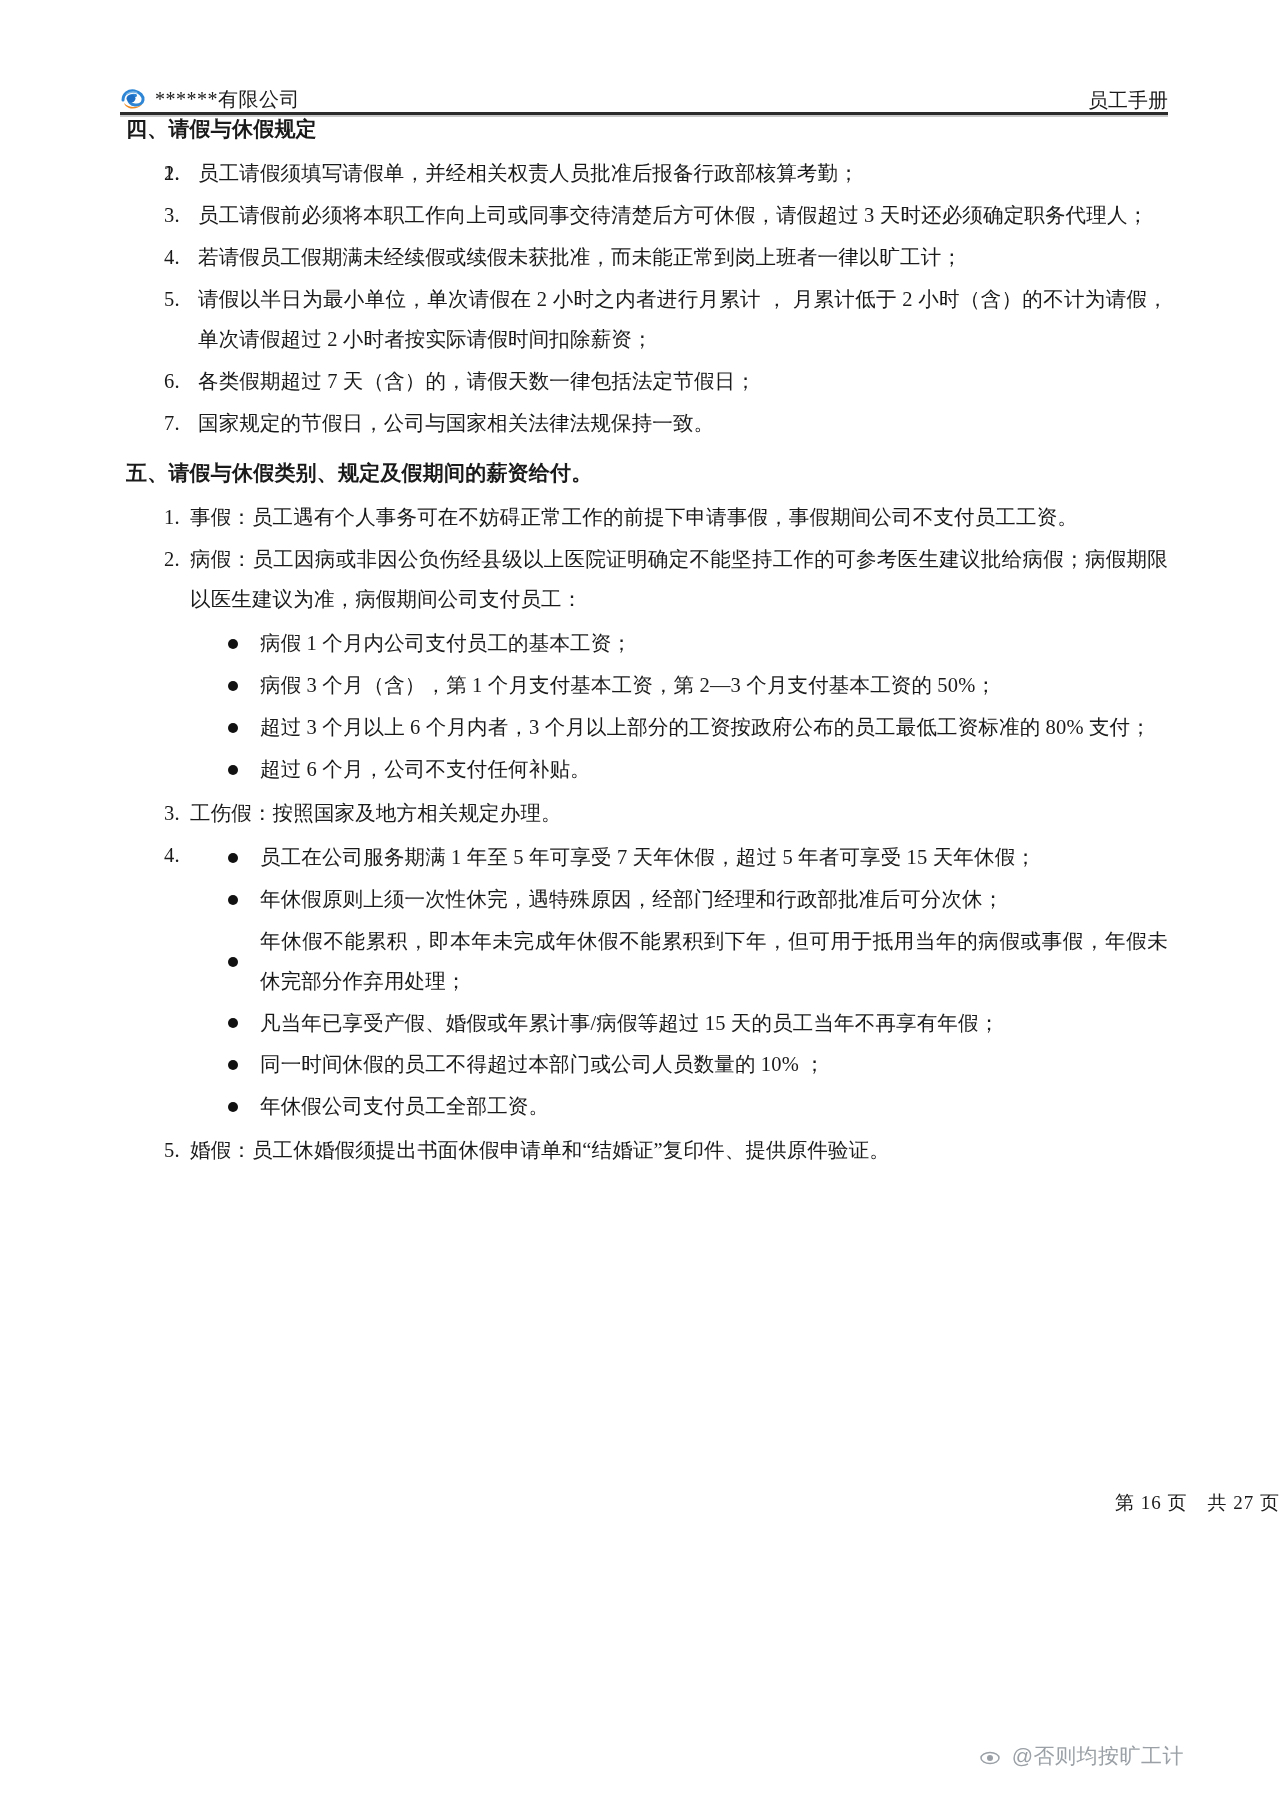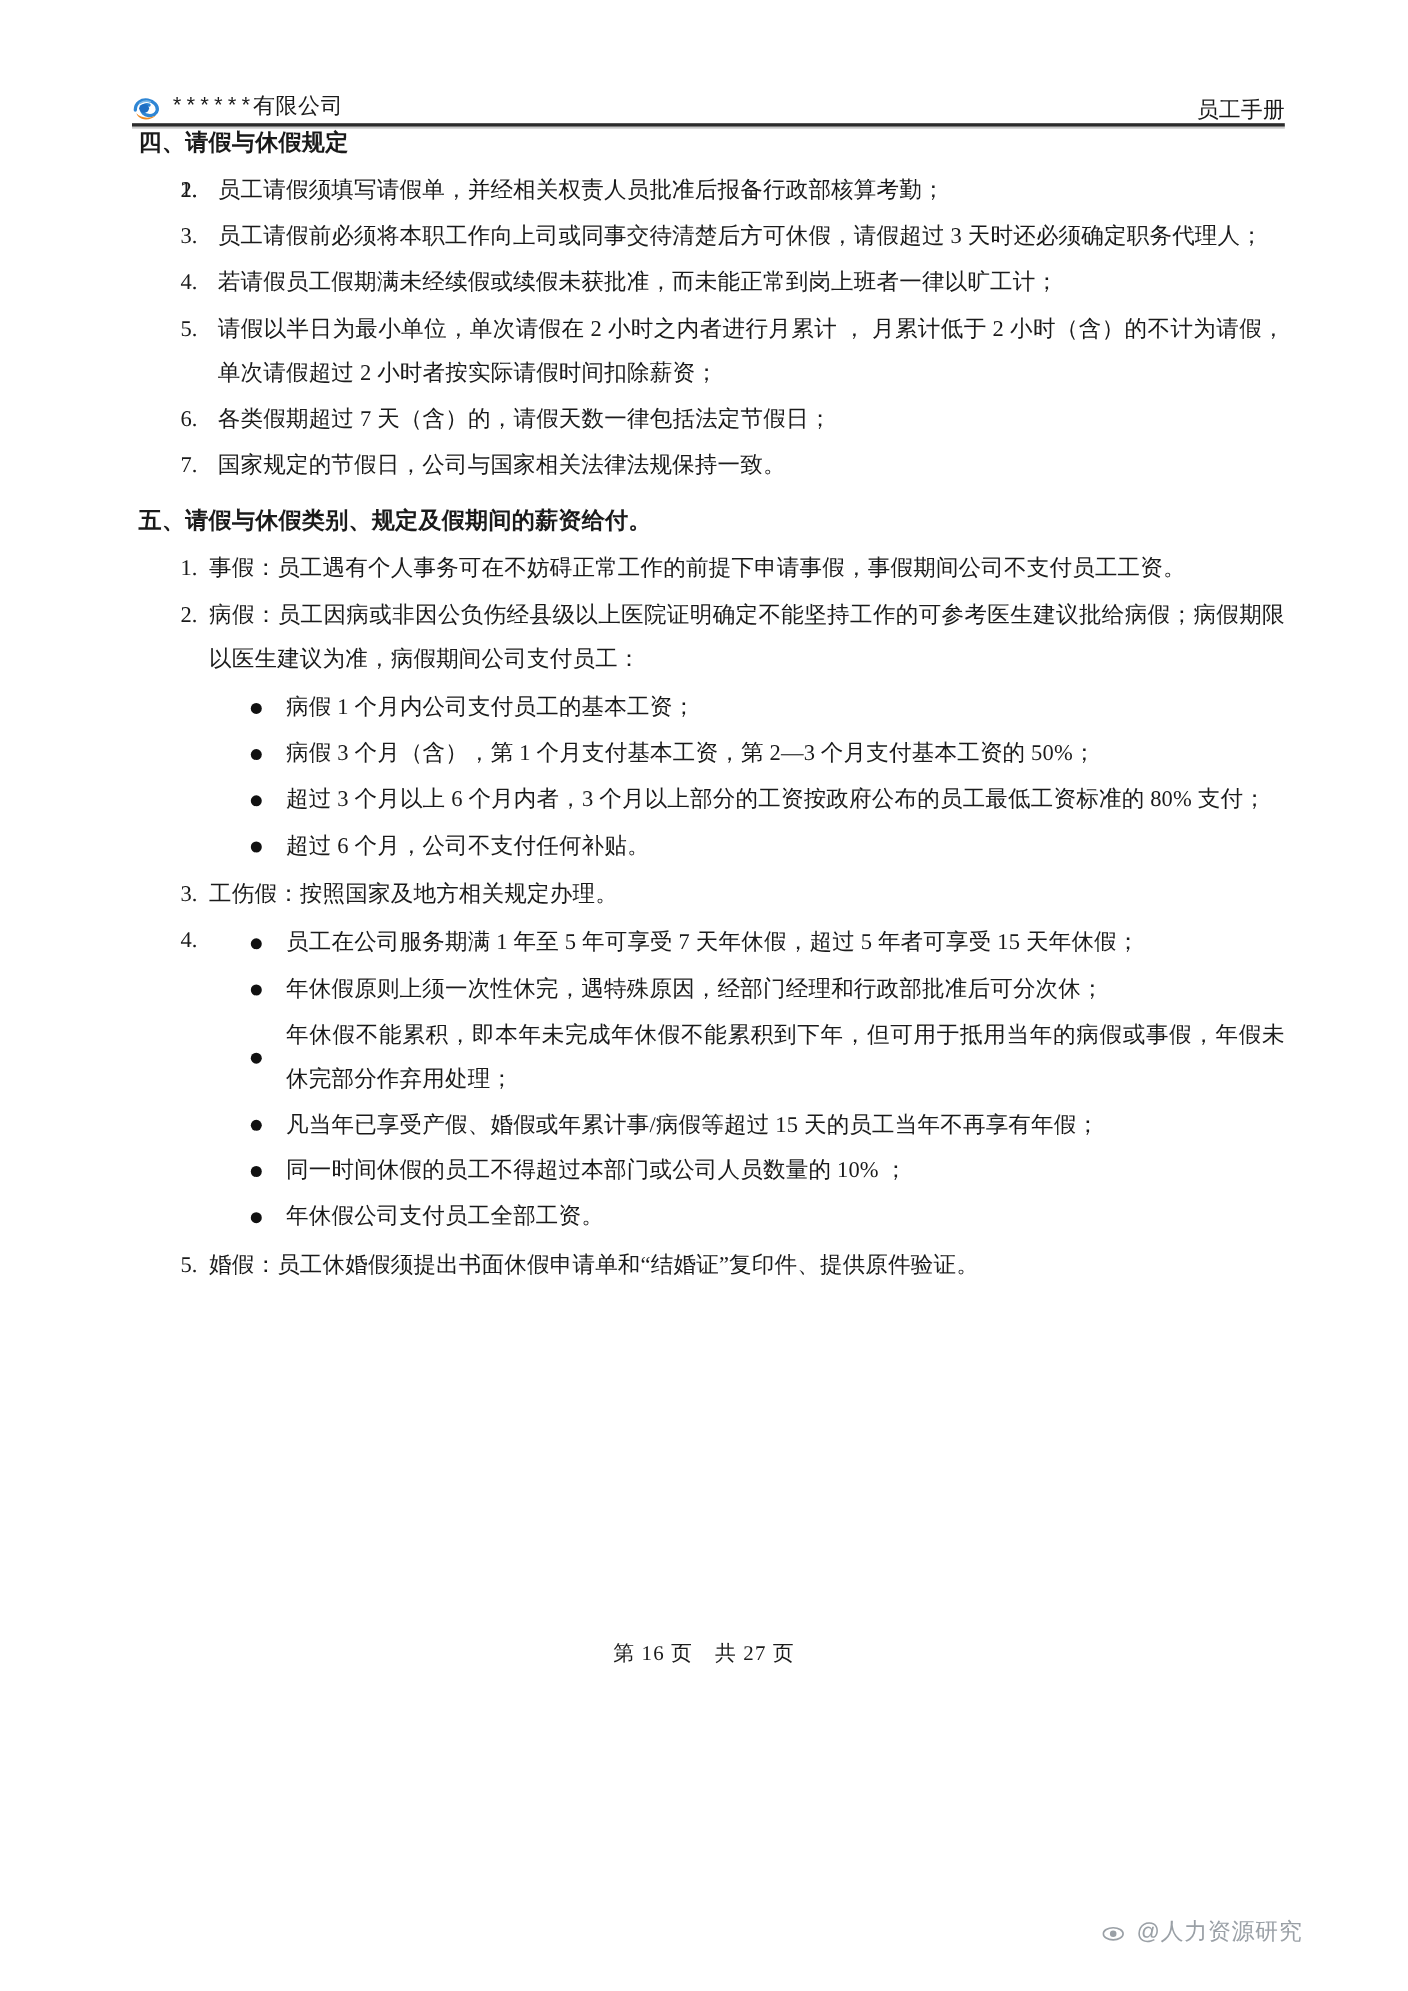--- a/index.html
+++ b/index.html
@@ -30,21 +30,20 @@
   .header-inner{
     display:flex;
     align-items:flex-end;
     justify-content:space-between;
     height:38px;
   }
   .brand{
     display:flex;
     align-items:center;
     gap:9px;
-    font-family:Liberation Mono, monospace;
   }
   .logo-icon{
     width:26px;height:22px;
     display:inline-block;
     position:relative;
     flex:0 0 auto;
   }
   .hdr-text{
     font-size:20px;
     letter-spacing:0.5px;
@@ -132,21 +131,21 @@
     width:10px;height:10px;
     border-radius:50%;
     background:#111;
   }
 
   
   .footer{
     position:absolute;
     left:0; right:0;
     top:1490px;
-    text-align:center;
+    text-align:right;
     font-size:19px;
     letter-spacing:1px;
   }
   .watermark{
     position:absolute;
     right:96px;
     top:1742px;
     font-size:21px;
     color:#9aa0a6;
     font-family:"Liberation Sans","DejaVu Sans",sans-serif;
@@ -295,16 +294,16 @@
     <span>第 16 页　共 27 页</span>
   </div>
 
   <div class="watermark">
     <span class="wm-bird">
       <svg width="20" height="16" viewBox="0 0 40 32" xmlns="http://www.w3.org/2000/svg">
         <ellipse cx="20" cy="16" rx="18" ry="11" fill="none" stroke="#9aa0a6" stroke-width="3"></ellipse>
         <circle cx="20" cy="16" r="6" fill="#9aa0a6"></circle>
       </svg>
     </span>
-    <span>@人力资源研究</span>
+    <span>@否则均按旷工计</span>
   </div>
 
 </div>
 
 </body></html>

